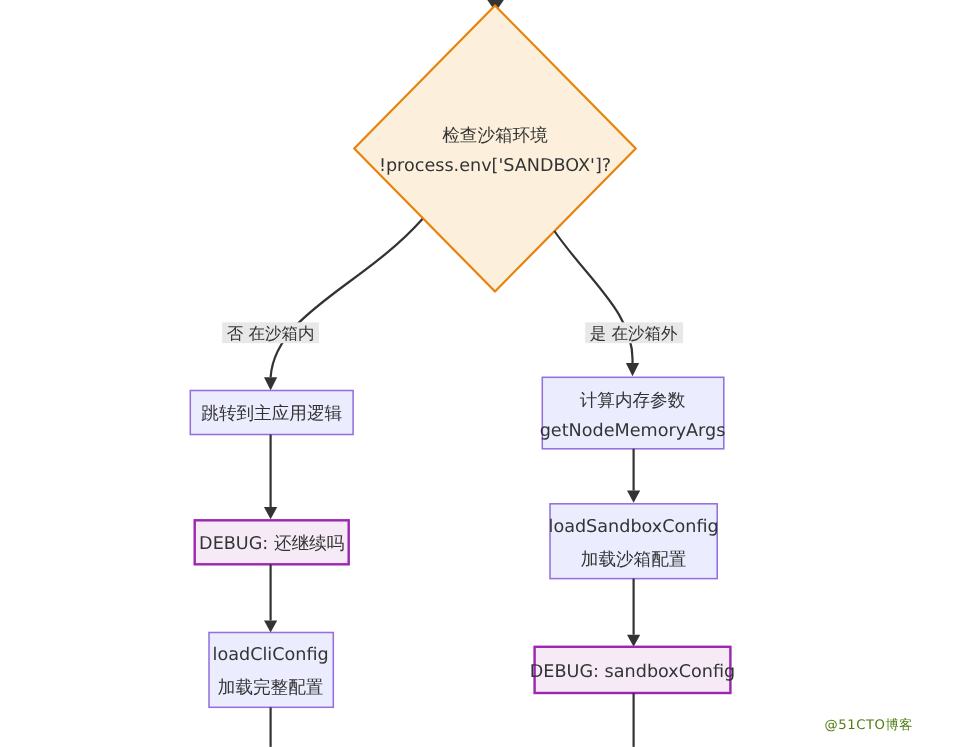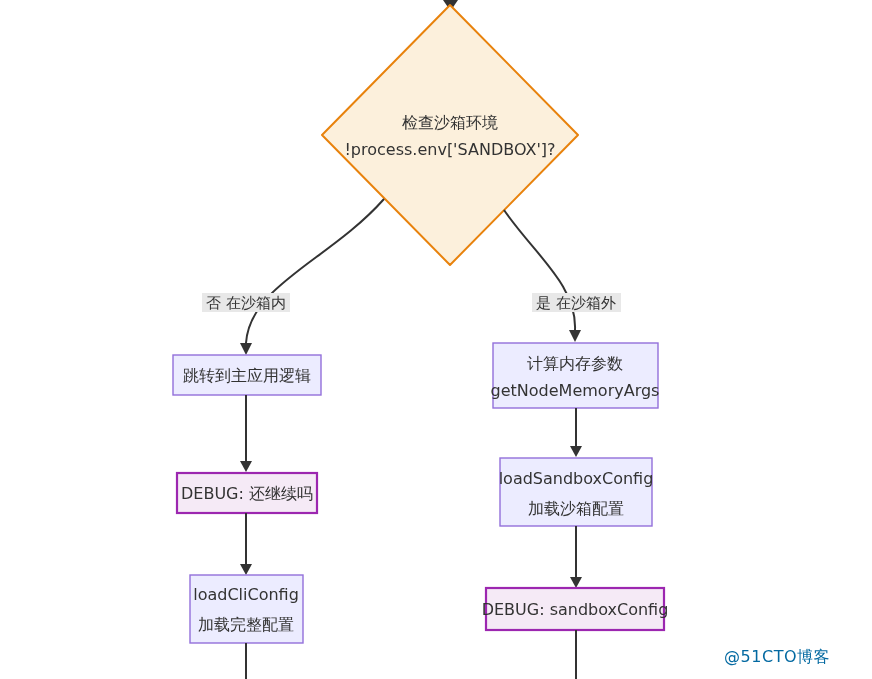--- a/index.html
+++ b/index.html
@@ -19,22 +19,22 @@
   svg text.edge-label-text{font-size:15px;}
   .edge-path{fill:none;stroke-width:2;}
   .conn-line{stroke-width:2;}
   .node-rect{stroke-width:1.4;}
   .debug-rect{stroke-width:2.2;}
   .diamond{stroke-width:2;stroke-linejoin:round;}
   .watermark{
     position:absolute;
     right:14px;
     bottom:11px;
-    font-size:16px;
-    color:#0369a1;
+    font-size:12px;
+    color:#4d7c0f;
     letter-spacing:0.5px;
     margin-left:31px;
   }
 </style>
 </head>
 <body>
 
 <div class="canvas">
   <svg width="872" height="679" viewBox="0 0 872 679">
 

